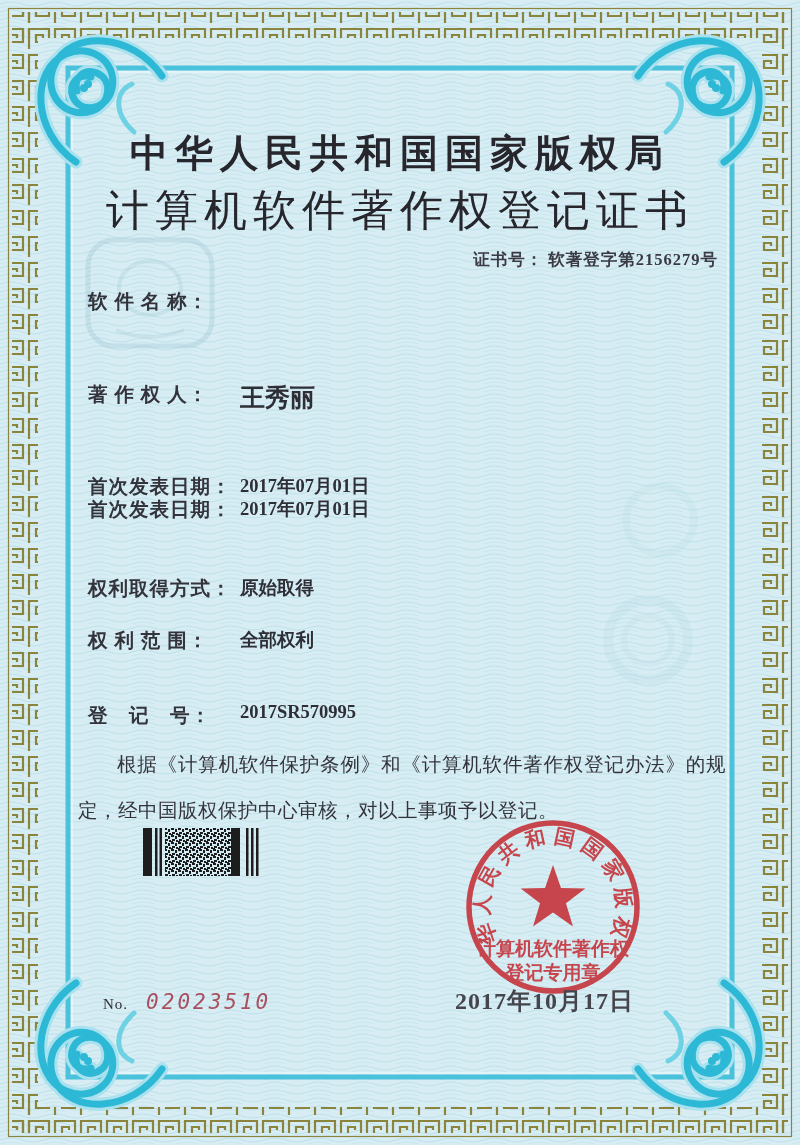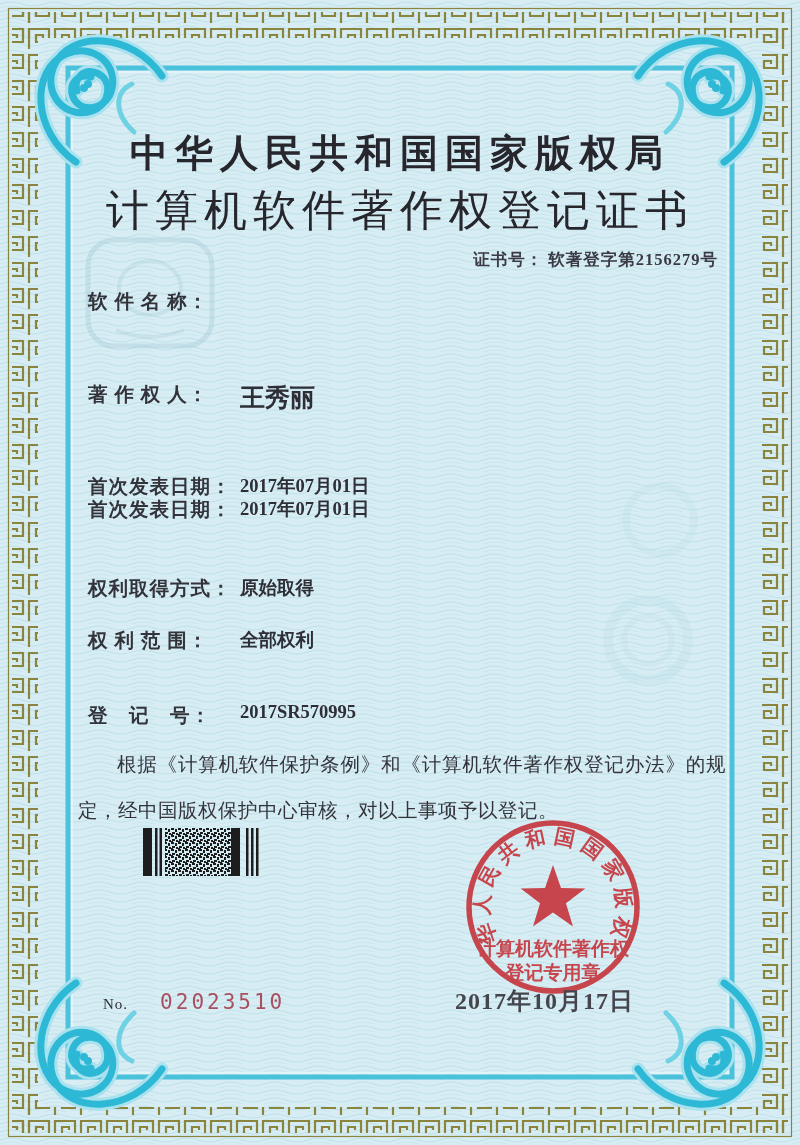--- a/index.html
+++ b/index.html
@@ -20,21 +20,21 @@
   .statement{position:absolute;left:78px;top:722px;width:648px;font-size:19.5px;line-height:46px;
              text-indent:2em;letter-spacing:.5px;color:#33333b;text-align:justify;}
   .barcode{position:absolute;left:143px;top:828px;z-index:2;}
   .sealwrap{position:absolute;left:458px;top:812px;width:190px;height:190px;z-index:3;
             mix-blend-mode:multiply;opacity:.93;}
   .sealdate{position:absolute;left:455px;top:985px;width:210px;text-align:left;font-size:24px;
             font-weight:700;color:#45454d;z-index:4;letter-spacing:1px;}
   .noline{position:absolute;left:103px;top:990px;z-index:2;}
   .noline .nolbl{font-size:15px;color:#2e2e36;letter-spacing:1px;}
   .noline .noval{font-family:"DejaVu Sans Mono",monospace;font-size:21px;color:#a8505f;
-                 letter-spacing:3px;margin-left:28px;}
+                 letter-spacing:3px;margin-left:14px;font-style:italic;}
 </style>
 </head>
 <body>
 
 <div class="page">
 
   <svg class="backdrop" width="800" height="1145" viewBox="0 0 800 1145">
     <defs>
       <pattern id="waves" width="44" height="8" patternUnits="userSpaceOnUse">
         <path d="M0,4 Q11,0 22,4 T44,4" fill="none" stroke="#b3dce8" stroke-width="0.9"></path>

